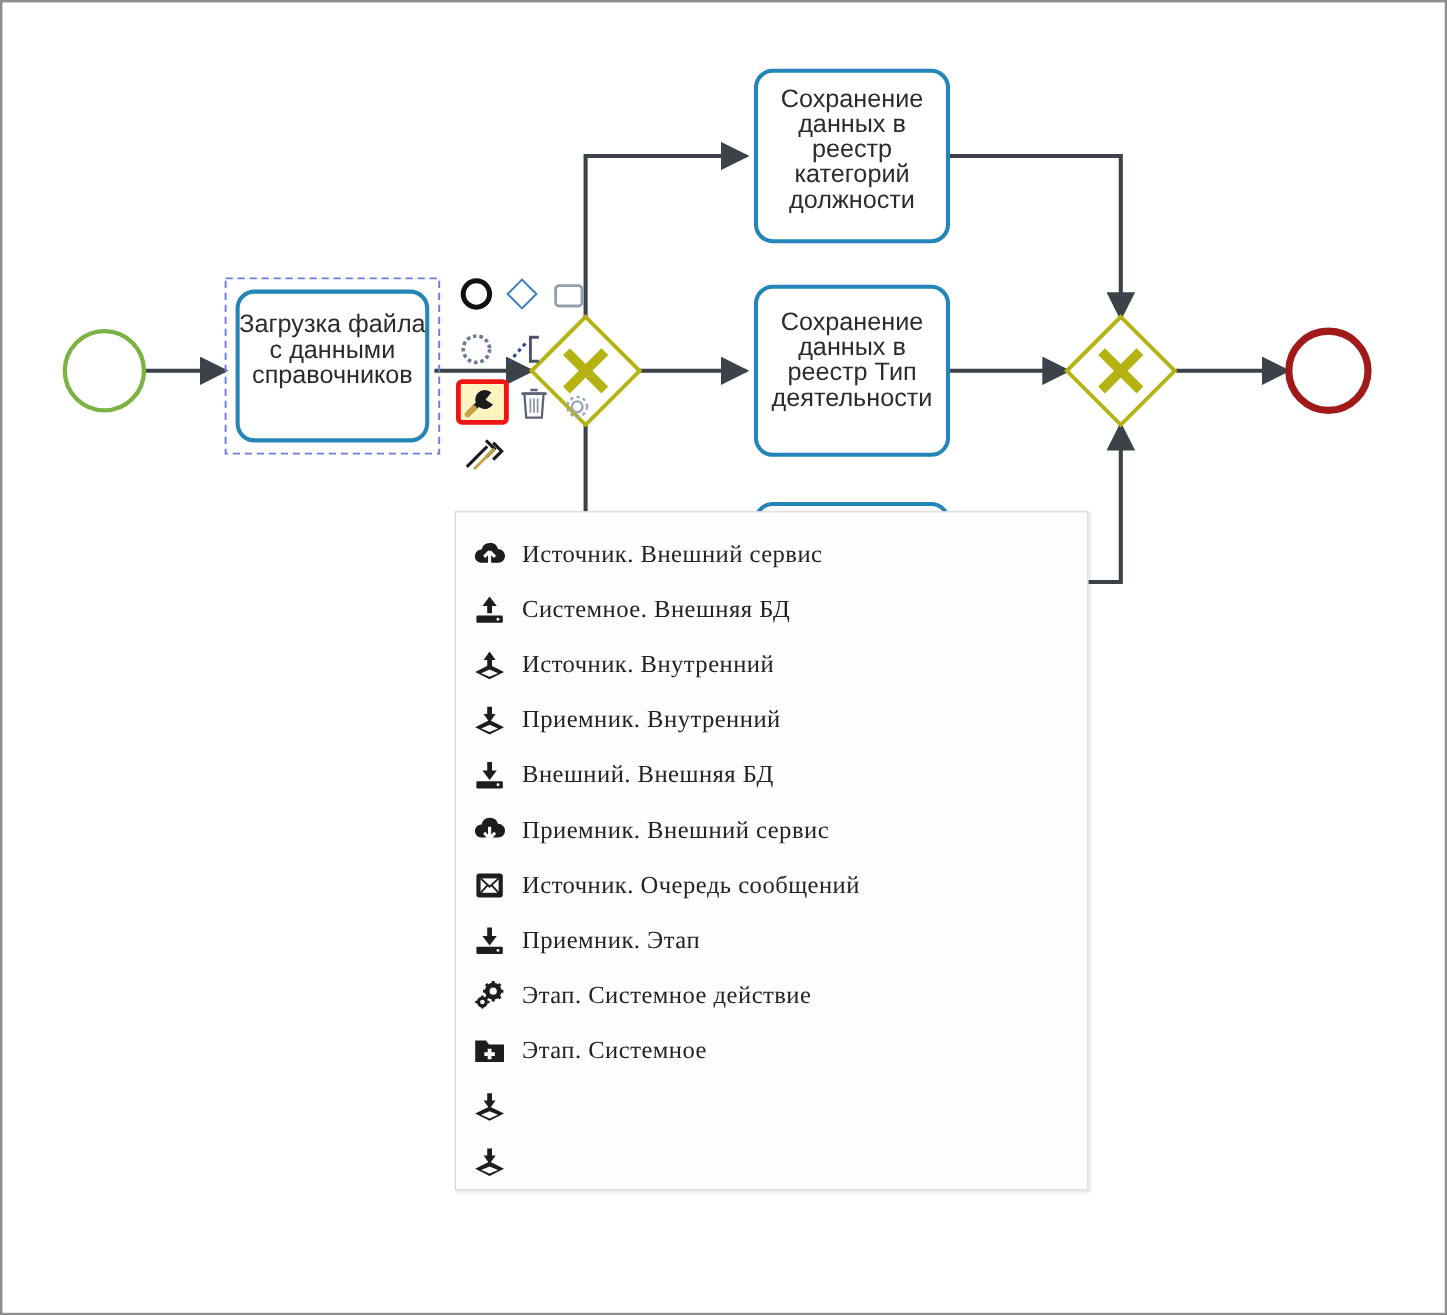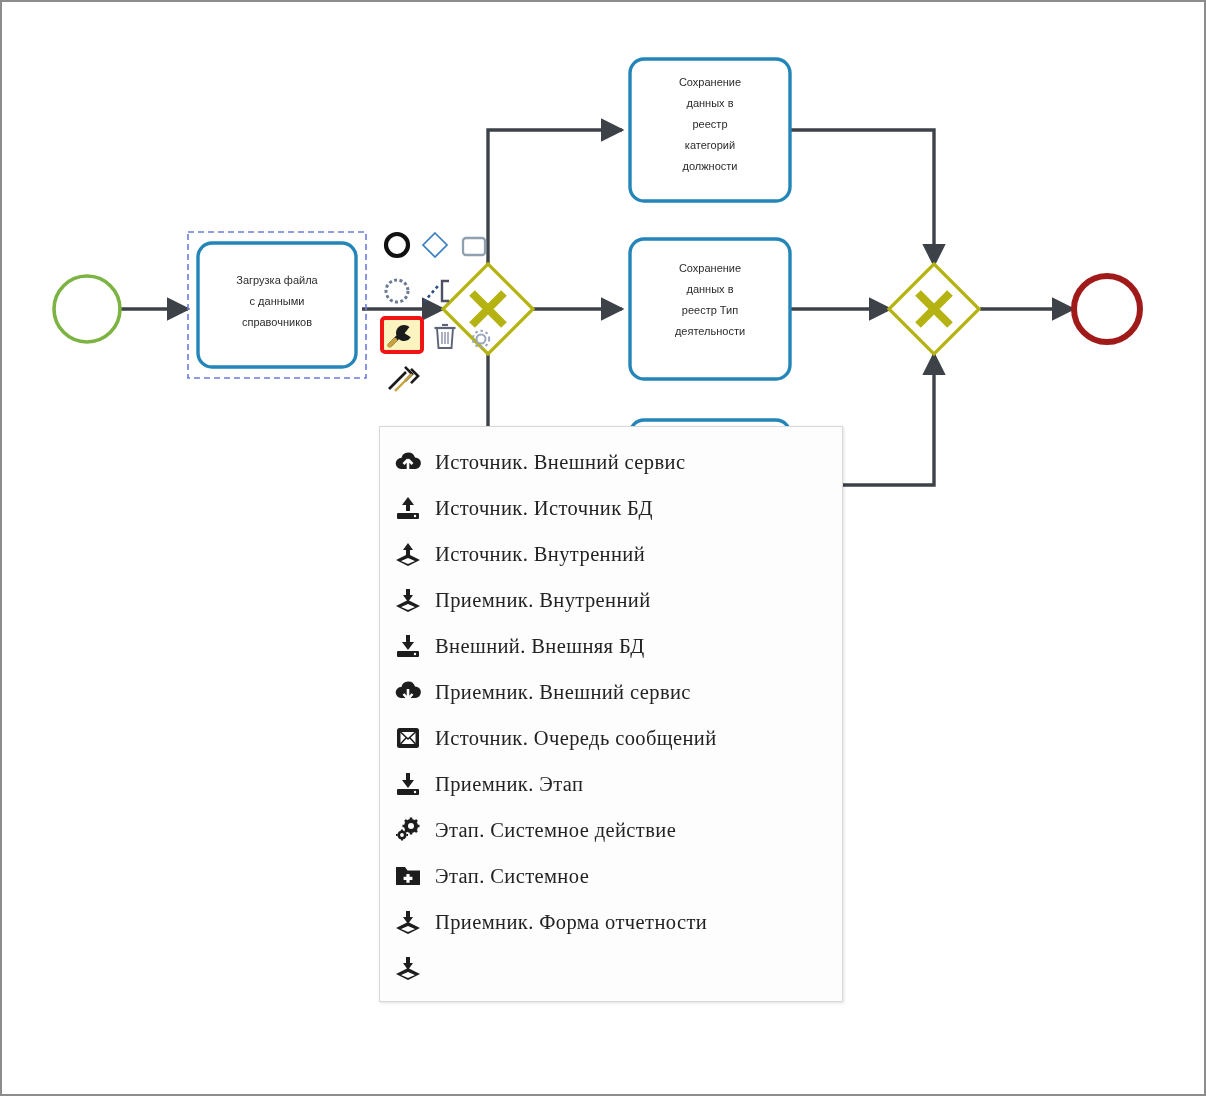--- a/index.html
+++ b/index.html
@@ -24,21 +24,21 @@
     left: 0;
     top: 0;
     width: 1206px;
     height: 1096px;
   }
   .node-label {
     position: absolute;
     text-align: center;
     color: #2b2b2b;
     font-family: "Liberation Sans", sans-serif;
-    font-size: 11px;
+    font-size: 21px;
     line-height: 21px;
     pointer-events: none;
     white-space: pre-line;
   }
   
   #context-pad {
     position: absolute;
     left: 378px;
     top: 228px;
     width: 120px;
@@ -56,25 +56,25 @@
     background: #fbf3c0;
     border: 4px solid #f01414;
     border-radius: 5px;
     box-sizing: border-box;
   }
   
   #element-menu {
     position: absolute;
     left: 377px;
     top: 424px;
-    width: 464px;
+    width: 528px;
     background: #fdfdfd;
     border: 1px solid #d8d8d8;
     box-shadow: 1px 1px 3px rgba(0,0,0,0.13);
-    padding: 12px 0 10px 0;
+    padding: 12px 0 0 0;
     box-sizing: border-box;
   }
   .menu-item {
     position: relative;
     display: flex;
     align-items: center;
     height: 46px;
     padding-left: 13px;
     box-sizing: border-box;
     cursor: default;
@@ -146,21 +146,21 @@
       <path d="M 486 262 L 531 307 L 486 352 L 441 307 Z" fill="#ffffff" stroke="#b5b312" stroke-width="3.2"></path>
       <path d="M 470 291 L 502 323 M 502 291 L 470 323" stroke="#b5b312" stroke-width="8" stroke-linecap="butt" fill="none"></path>
     </g>
 
     <g>
       <path d="M 932 262 L 977 307 L 932 352 L 887 307 Z" fill="#ffffff" stroke="#b5b312" stroke-width="3.2"></path>
       <path d="M 916 291 L 948 323 M 948 291 L 916 323" stroke="#b5b312" stroke-width="8" stroke-linecap="butt" fill="none"></path>
     </g>
   </svg>
 
-  <div class="node-label" style="left:196px; top:268px; width:158px;">Загрузка файла
+  <div class="node-label" style="left:196px; top:258px; width:158px;">Загрузка файла
 с данными
 справочников</div>
   <div class="node-label" style="left:628px; top:70px; width:160px;">Сохранение
 данных в
 реестр
 категорий
 должности</div>
   <div class="node-label" style="left:628px; top:256px; width:160px;">Сохранение
 данных в
 реестр Тип
@@ -244,21 +244,21 @@
     </div>
 
     <div class="menu-item">
       <span class="mi-icon">
         <svg width="28" height="26" viewBox="0 0 28 26">
           <path d="M 14 2 L 20 10 L 16 10 L 16 16 L 12 16 L 12 10 L 8 10 Z" fill="#1d1d1d"></path>
           <rect x="3" y="18" width="22" height="6" rx="1" fill="#1d1d1d"></rect>
           <circle cx="21" cy="21" r="1.2" fill="#ffffff"></circle>
         </svg>
       </span>
-      <span class="mi-label">Источник. Источник БД</span>
+      <span class="mi-label">Системное. Внешняя БД</span>
     </div>
 
     <div class="menu-item">
       <span class="mi-icon">
         <svg width="28" height="26" viewBox="0 0 28 26">
           <path d="M 14 2 L 19 9 L 16 9 L 16 14 L 12 14 L 12 9 L 9 9 Z" fill="#1d1d1d"></path>
           <path d="M 14 13 L 26 19 L 14 25 L 2 19 Z" fill="#1d1d1d"></path>
           <path d="M 14 17 L 21 20 L 14 23 L 7 20 Z" fill="#ffffff"></path>
         </svg>
       </span>
@@ -352,21 +352,20 @@
     </div>
 
     <div class="menu-item">
       <span class="mi-icon">
         <svg width="28" height="26" viewBox="0 0 28 26">
           <path d="M 12 2 L 16 2 L 16 8 L 19 8 L 14 15 L 9 8 L 12 8 Z" fill="#1d1d1d"></path>
           <path d="M 14 13 L 26 19 L 14 25 L 2 19 Z" fill="#1d1d1d"></path>
           <path d="M 14 17 L 21 20 L 14 23 L 7 20 Z" fill="#ffffff"></path>
         </svg>
       </span>
-      <span class="mi-label">Приемник. Форма отчетности</span>
     </div>
 
     <div class="menu-item">
       <span class="mi-icon">
         <svg width="28" height="26" viewBox="0 0 28 26">
           <path d="M 12 2 L 16 2 L 16 8 L 19 8 L 14 15 L 9 8 L 12 8 Z" fill="#1d1d1d"></path>
           <path d="M 14 13 L 26 19 L 14 25 L 2 19 Z" fill="#1d1d1d"></path>
           <path d="M 14 17 L 21 20 L 14 23 L 7 20 Z" fill="#ffffff"></path>
         </svg>
       </span>

